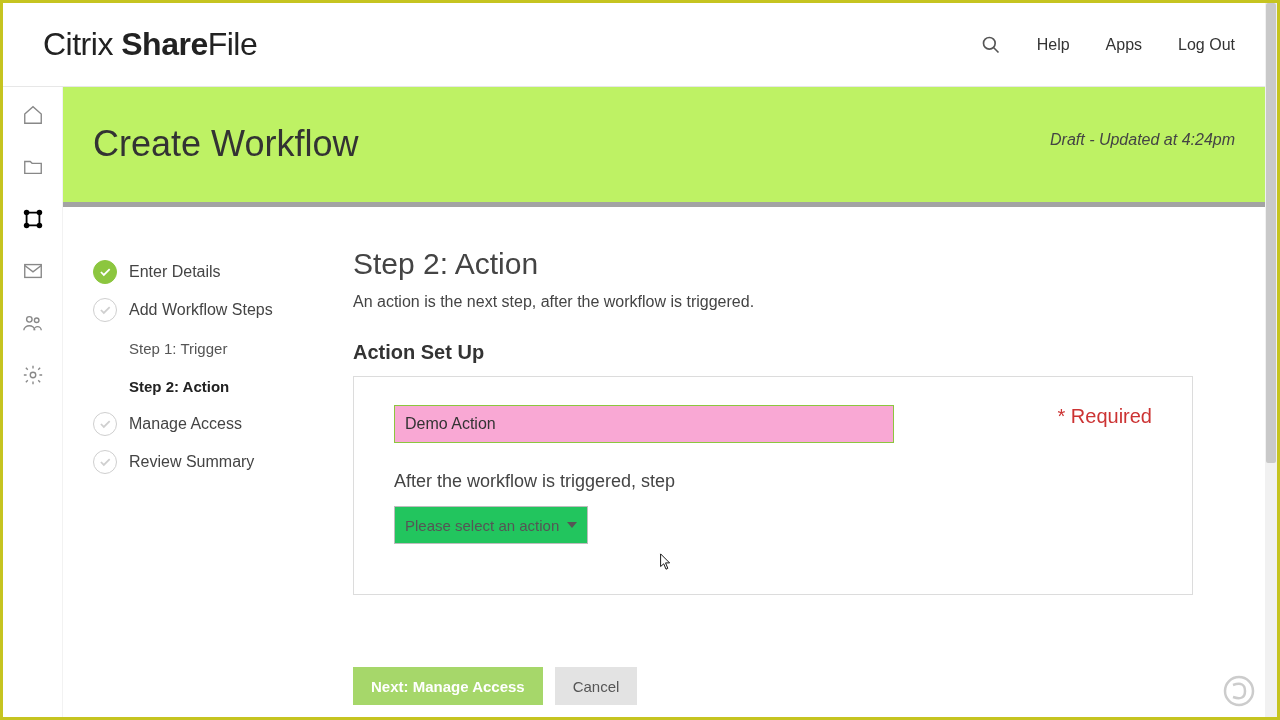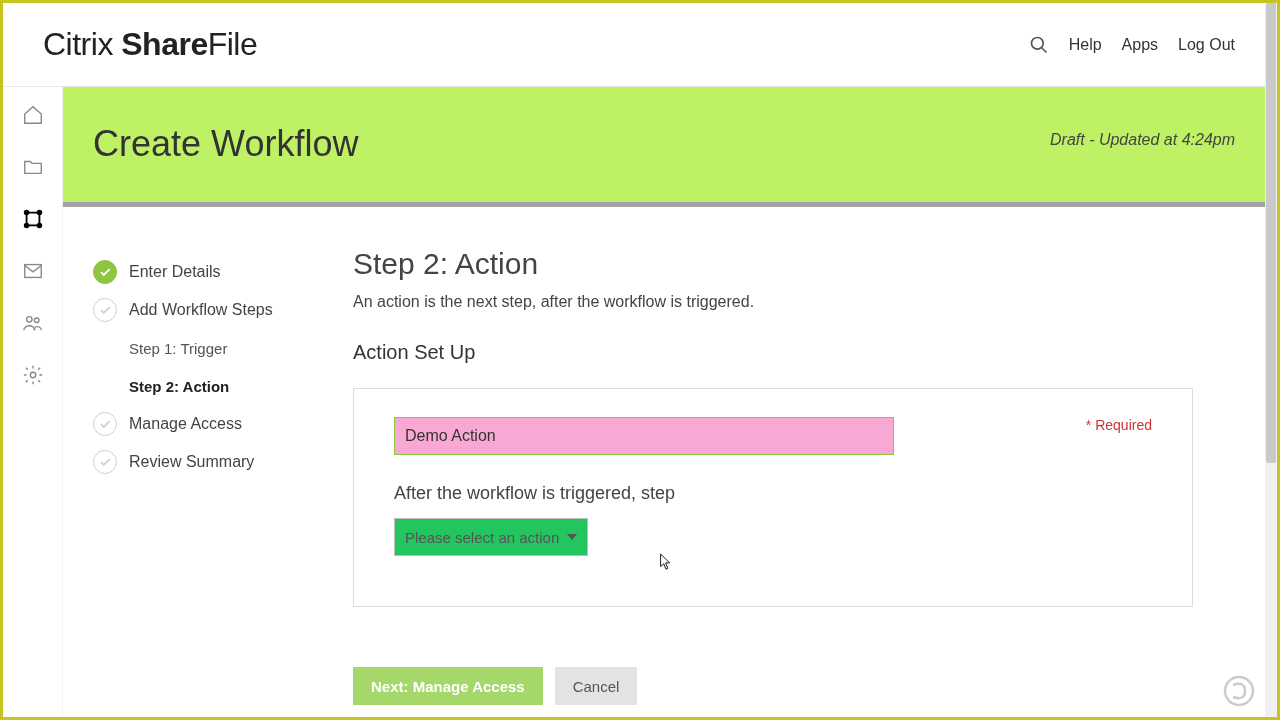--- a/index.html
+++ b/index.html
@@ -14,21 +14,21 @@
     border-bottom: 1px solid #e7e7e7;
     background: #fff;
     display: flex;
     align-items: center;
     justify-content: space-between;
     padding: 0 30px 0 40px;
     z-index: 10;
   }
   .brand { font-size: 32px; font-weight: 300; color: #222; letter-spacing: -0.5px; }
   .brand .bold { font-weight: 700; }
-  .top-nav { display: flex; align-items: center; gap: 20px; }
+  .top-nav { display: flex; align-items: center; gap: 36px; }
   .top-nav span { font-size: 16px; color: #333; cursor: pointer; }
   .search-icon svg { width: 20px; height: 20px; display:block; }
 
   
   .left-rail {
     position: absolute;
     left: 0; top: 84px; bottom: 0;
     width: 60px;
     background: #fff;
     border-right: 1px solid #f2f2f2;
@@ -88,28 +88,28 @@
   .wizard-row.bold .wizard-label { font-weight: 700; color:#222;}
 
   
   .form-main {
     flex: 1;
     padding: 40px 40px 20px 0;
     position: relative;
   }
   .step-title { font-size: 30px; font-weight: 400; color: #444; margin-bottom: 12px;}
   .step-desc { font-size: 16px; color: #444; margin-bottom: 30px;}
-  .section-title { font-size: 20px; color: #333; margin-bottom: 24px;}
+  .section-title { font-size: 20px; color: #333; margin-bottom: 12px; font-weight: bold;}
   .panel {
     border: 1px solid #dcdcdc;
     padding: 28px 40px 50px 40px;
     position: relative;
     max-width: 840px;
   }
-  .required-note { position: absolute; right: 40px; top: 28px; color: #c33; font-size: 14px;}
+  .required-note { position: absolute; right: 40px; top: 28px; color: #c33; font-size: 20px;}
   .field-label { font-size: 16px; color: #444; margin-bottom: 6px; display:block;}
   .req-star { color: #d9534f; margin-left: 1px;}
   .text-input {
     width: 500px;
     height: 38px;
     border: 1px solid #8cc63f;
     padding: 0 10px;
     font-size: 16px;
     color: #333;
     outline: none;

